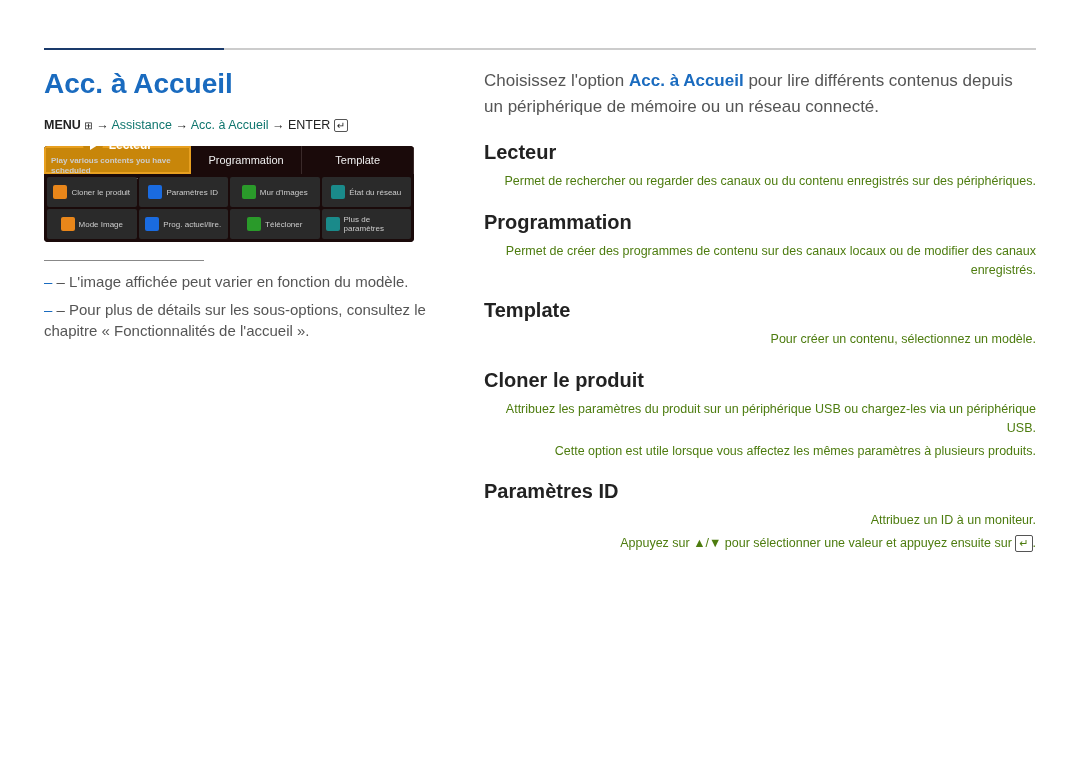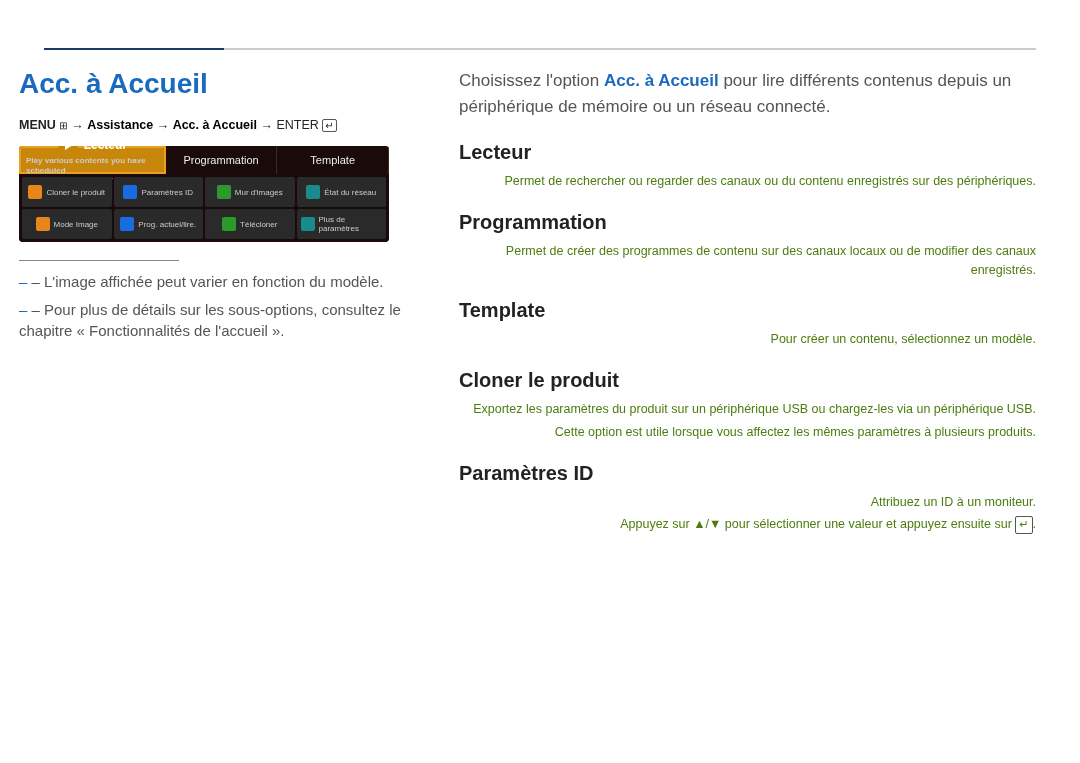--- a/index.html
+++ b/index.html
@@ -17,21 +17,21 @@
       position: absolute;
       top: 48px;
       left: 44px;
       right: 44px;
       height: 2px;
       background: linear-gradient(to right, #1a3a6b 180px, #ccc 180px);
     }
 
     .content-wrapper {
       display: flex;
-      padding: 68px 44px 40px 19px;
+      padding: 68px 44px 40px 44px;
       gap: 40px;
     }
 
     .left-col {
       width: 400px;
       flex-shrink: 0;
     }
 
     .right-col {
       flex: 1;
@@ -56,22 +56,22 @@
       color: #222;
       font-weight: normal;
       margin-bottom: 14px;
     }
 
     .menu-path strong {
       font-weight: bold;
     }
 
     .menu-path .highlight {
-      color: #000000;
-      font-weight: bold;
+      color: #0f766e;
+      font-weight: normal;
     }
 
     
     .tv-mockup {
       width: 370px;
       background: #2a1a1a;
       border-radius: 4px;
       overflow: hidden;
       margin-bottom: 18px;
     }
@@ -347,21 +347,21 @@
       <p class="section-desc">Permet de créer des programmes de contenu sur des canaux locaux ou de modifier des canaux enregistrés.</p>
     </div>
 
     <div class="section">
       <h2 class="section-title">Template</h2>
       <p class="section-desc">Pour créer un contenu, sélectionnez un modèle.</p>
     </div>
 
     <div class="section">
       <h2 class="section-title">Cloner le produit</h2>
-      <p class="section-desc">Exportez les paramètres du produit sur un périphérique USB ou chargez-les via un périphérique USB.</p>
+      <p class="section-desc">Attribuez les paramètres du produit sur un périphérique USB ou chargez-les via un périphérique USB.</p>
       <p class="section-desc">Cette option est utile lorsque vous affectez les mêmes paramètres à plusieurs produits.</p>
     </div>
 
     <div class="section">
       <h2 class="section-title">Paramètres ID</h2>
       <p class="section-desc">Attribuez un ID à un moniteur.</p>
       <p class="section-desc">
         Appuyez sur ▲/▼ pour sélectionner une valeur et appuyez ensuite sur
         <span class="enter-icon">↵</span>.
       </p>

